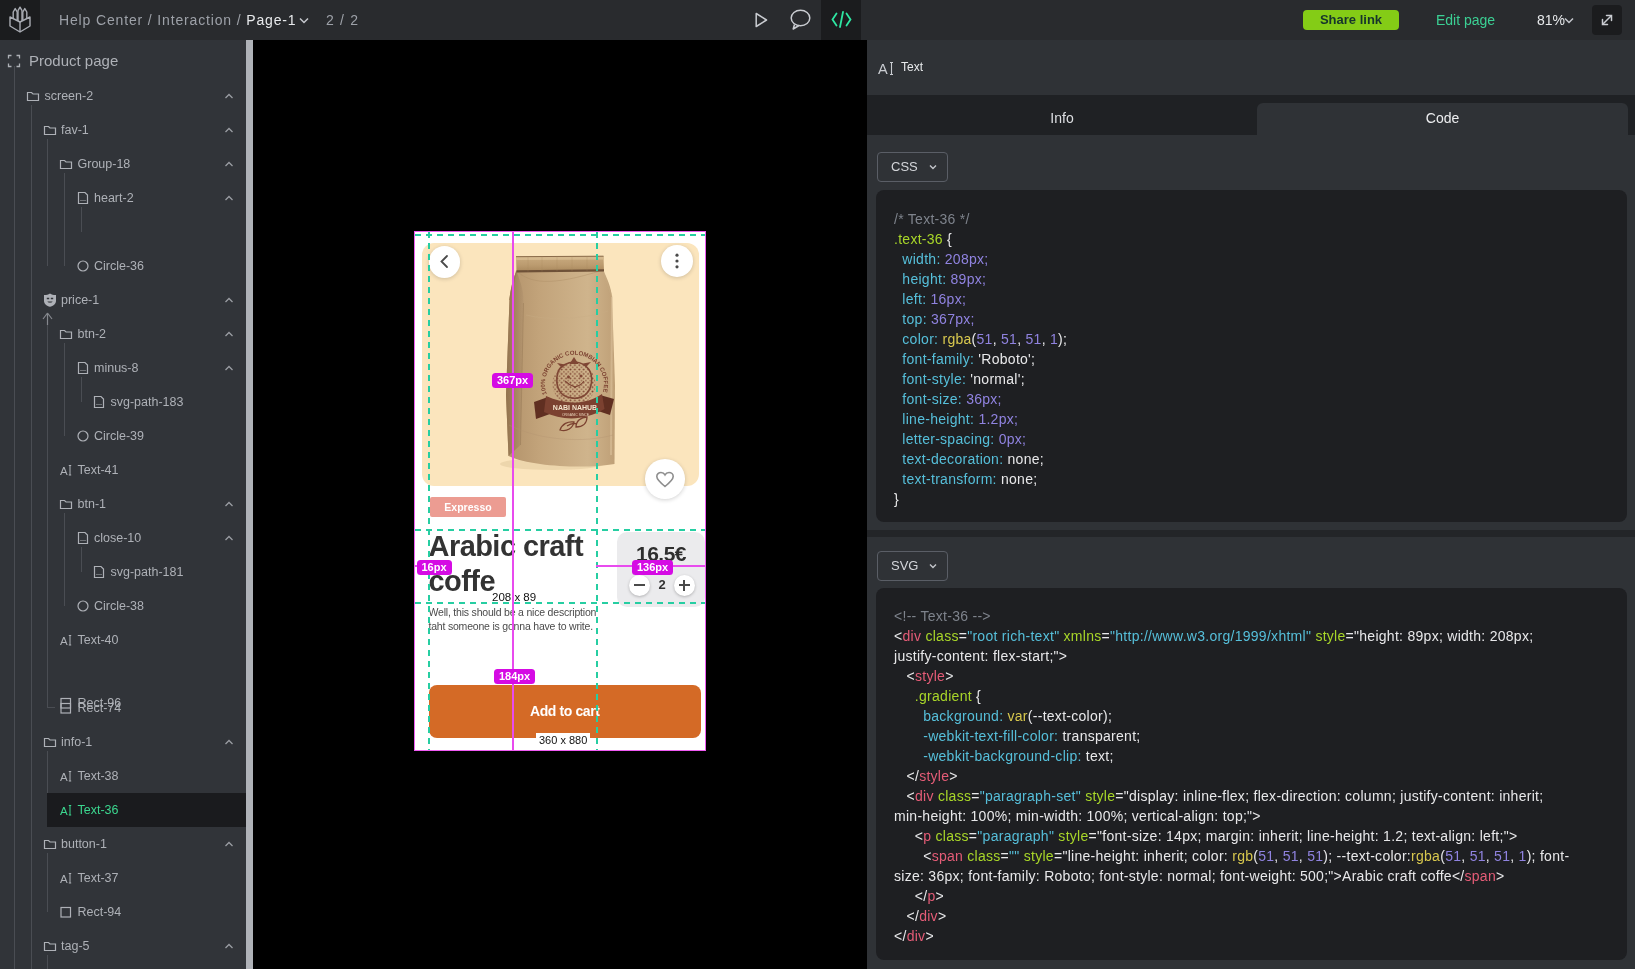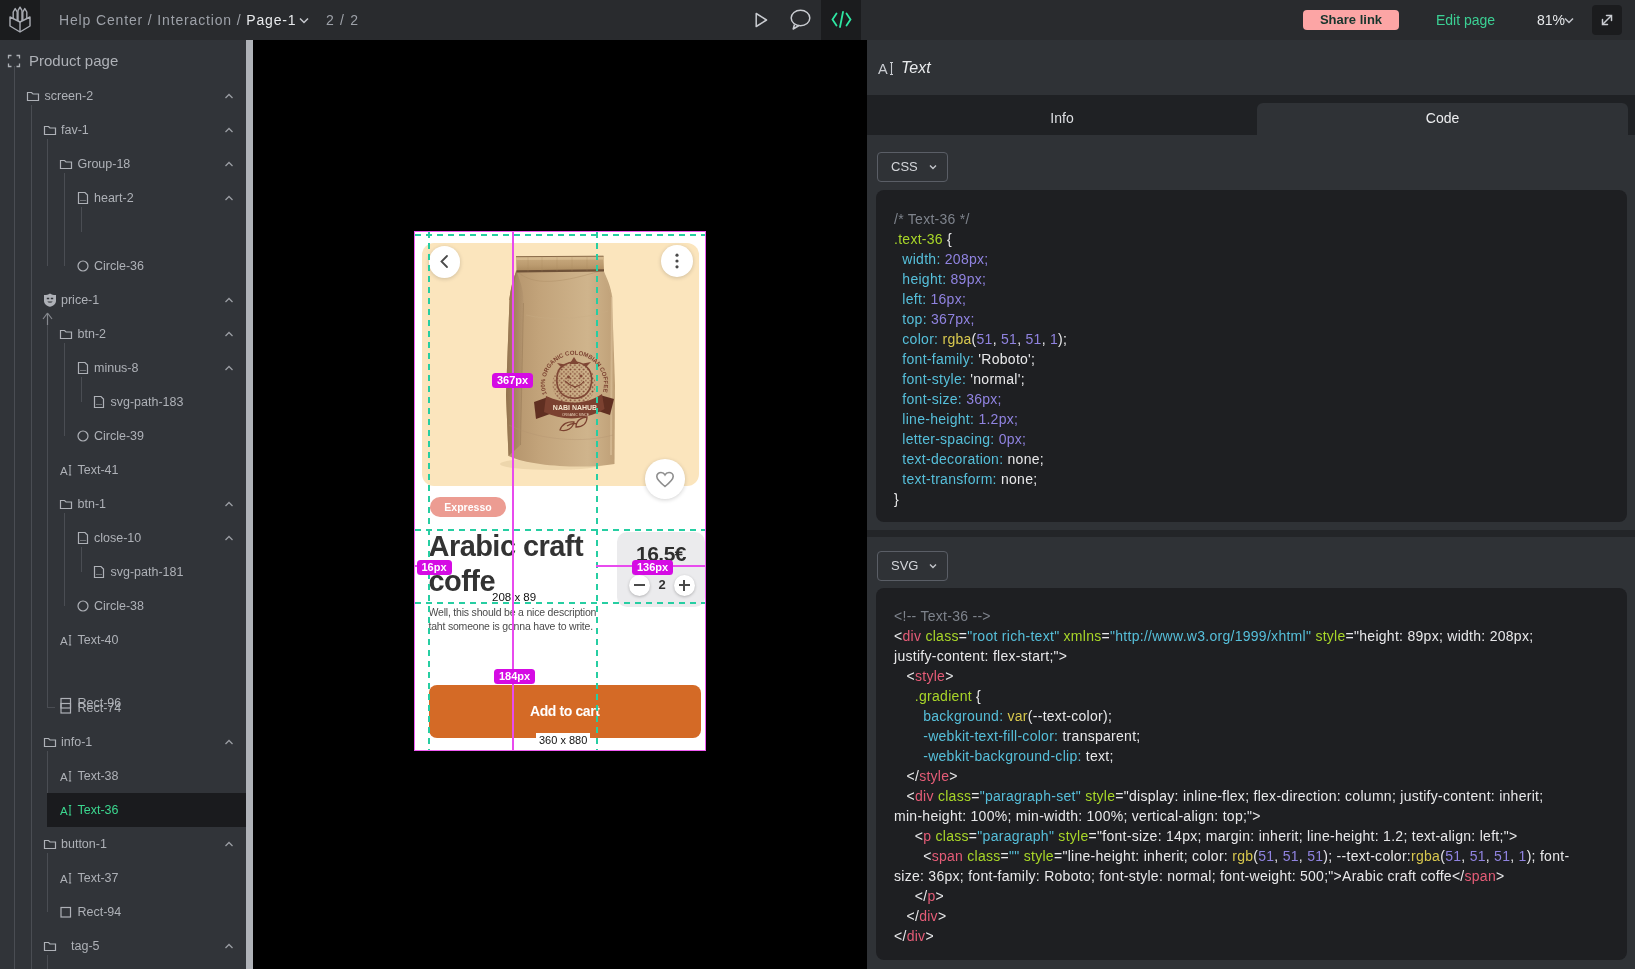--- a/index.html
+++ b/index.html
@@ -7,62 +7,62 @@
   .abs { position:absolute; }
   #app { position:relative; width:1635px; height:969px; }
 
   
   #topbar { position:absolute; left:0; top:0; width:1635px; height:40px; background:#292B2E; }
   #logoTile { position:absolute; left:0; top:0; width:40px; height:40px; background:#1B1C1E; }
   #crumb { position:absolute; left:59px; top:0; height:40px; line-height:40px; font-size:14px; letter-spacing:0.85px; color:#9DA1A8; }
   #crumb b { color:#E8EAEC; font-weight:normal; }
   #pagecount { position:absolute; left:326px; top:0; height:40px; line-height:40px; font-size:14px; letter-spacing:1.2px; color:#9DA1A8; }
   #codeTile { position:absolute; left:821px; top:0; width:40px; height:40px; background:#1B1C1E; }
-  #shareBtn { position:absolute; left:1303px; top:10px; width:96px; height:20px; background:#fca5a5; border-radius:4px; color:#16342C; font-size:13px; font-weight:bold; text-align:center; line-height:20px; }
+  #shareBtn { position:absolute; left:1303px; top:10px; width:96px; height:20px; background:#84cc16; border-radius:4px; color:#16342C; font-size:13px; font-weight:bold; text-align:center; line-height:20px; }
   #editPage { position:absolute; left:1436px; top:0; height:40px; line-height:40px; color:#3BD094; font-size:14px; }
   #zoomPct  { position:absolute; left:1537px; top:0; height:40px; line-height:40px; color:#E8EAEC; font-size:14px; }
   #expandTile { position:absolute; left:1592px; top:5px; width:30px; height:30px; background:#1B1C1E; border-radius:4px; }
 
   
   #sidebar { position:absolute; left:0; top:40px; width:246px; height:929px; background:#313439; overflow:hidden; }
   #splitter { position:absolute; left:246px; top:40px; width:7px; height:929px; background:#AFB2B8; }
   .trow { position:absolute; left:0; width:246px; height:34px; }
   .trow .lbl { position:absolute; top:0; height:34px; line-height:34px; font-size:12.5px; color:#AEB1B7; }
   .trow .ticon { position:absolute; top:10px; width:14px; height:14px; }
   .trow .chev { position:absolute; left:222px; top:10px; width:14px; height:14px; }
   .gline { position:absolute; width:1px; background:#4A4D53; }
 
   
   #canvas { position:absolute; left:253px; top:40px; width:614px; height:929px; background:#000; }
 
   
   #screen { position:absolute; left:415px; top:232px; width:290px; height:518px; background:#fff; outline:1.5px solid #EE5BF2; }
   #beige { position:absolute; left:7px; top:11px; width:277px; height:243px; border-radius:12px; background:#FBE5BD; }
   .wcirc { position:absolute; background:#fff; border-radius:50%; box-shadow:0 1px 4px rgba(0,0,0,0.18); }
-  #pill { position:absolute; left:15px; top:265px; width:76px; height:20px; border-radius:10px; background:#EC9C92; color:#fff; font-size:10.5px; font-weight:bold; text-align:center; line-height:20px; }
+  #pill { position:absolute; left:15px; top:265px; width:76px; height:20px; border-radius:2px; background:#EC9C92; color:#fff; font-size:10.5px; font-weight:bold; text-align:center; line-height:20px; }
   #ptitle { position:absolute; left:13.5px; top:297px; width:172px; font-size:29px; line-height:35px; font-weight:bold; color:#333; letter-spacing:-0.55px; }
   .mlabel { position:absolute; font-size:11.5px; color:#111; white-space:nowrap; }
   #pricebox { position:absolute; left:202px; top:299.5px; width:88px; height:75px; border-radius:10px; background:#EBEBED; }
   #priceval { position:absolute; left:202px; top:310px; width:88px; text-align:center; font-size:21px; font-weight:bold; color:#2E2E2E; letter-spacing:-0.5px; }
   .scirc { position:absolute; width:21px; height:21px; background:#fff; border-radius:50%; box-shadow:0 1px 3px rgba(0,0,0,0.25); }
   .scirc .hbar { position:absolute; left:5px; top:9.5px; width:11px; height:2px; background:#4A4A4A; }
   .scirc .vbar { position:absolute; left:9.5px; top:5px; width:2px; height:11px; background:#4A4A4A; }
   #qty { position:absolute; left:240px; top:345px; width:14px; text-align:center; font-size:13px; font-weight:bold; color:#333; }
   #pdesc { position:absolute; left:13.5px; top:372.5px; font-size:10.5px; letter-spacing:-0.2px; line-height:14px; color:#4B4B4B; }
   #atc { position:absolute; left:13.5px; top:453px; width:272.5px; height:53px; border-radius:8px; background:#D46A26; color:#fff; font-size:14px; letter-spacing:-0.4px; font-weight:bold; text-align:center; line-height:53px; }
   .dashv { position:absolute; top:0; width:2px; height:518px; background:repeating-linear-gradient(to bottom, #26CEA2 0 6px, transparent 6px 11px); }
   .dashh { position:absolute; left:0; width:290px; height:2px; background:repeating-linear-gradient(to right, #26CEA2 0 6px, transparent 6px 11px); }
   .magv { position:absolute; top:0; width:1.5px; height:518px; background:#E84BEE; }
   .magh { position:absolute; height:1.5px; background:#E84BEE; }
   .badge { position:absolute; height:15px; padding:0 5px; border-radius:3.5px; background:#D50BE4; color:#fff; font-size:11px; line-height:15px; font-weight:bold; }
 
   
   #rpanel { position:absolute; left:867px; top:40px; width:768px; height:929px; background:#2F3236; }
   #rphead { position:absolute; left:0; top:0; width:768px; height:55px; }
-  #rphead .t { position:absolute; left:34px; top:0; height:55px; line-height:55px; color:#E8EAEC; font-size:16px;font-style:italic; }
+  #rphead .t { position:absolute; left:34px; top:0; height:55px; line-height:55px; color:#E8EAEC; font-size:12px; }
   #tabs { position:absolute; left:0; top:55px; width:768px; height:40px; background:#1F2124; }
   #tabInfo { position:absolute; left:0; top:0; width:390px; height:40px; color:#DDDFE2; font-size:14px; text-align:center; line-height:47px; }
   #tabCode { position:absolute; left:390px; top:8px; width:371px; height:32px; background:#2F3236; border-radius:6px 6px 0 0; color:#EDEEF0; font-size:14px; text-align:center; line-height:30px; }
   .selbox { position:absolute; width:71px; height:30px; border:1px solid #5A5E66; border-radius:4px; color:#D4D6DA; font-size:13px; line-height:28px; padding-left:13px; }
   .selbox svg { position:absolute; right:9px; top:9px; }
   .codeblock { position:absolute; left:9px; width:751px; background:#1E1F22; border-radius:8px; font-size:14px; letter-spacing:0.28px; line-height:20px; color:#E8E8EA; white-space:pre; }
   .codeblock .in { padding:19px 0 0 18px; }
   #divider { position:absolute; left:0; top:490px; width:768px; height:7px; background:#232528; }
   .cg { color:#7E838C; }  
   .cl { color:#A8D629; }  
@@ -459,21 +459,21 @@
     <div class="trow" style="top:854.5px;">
       <svg class="ticon" style="left:59px;" viewBox="0 0 14 14">
           <rect x="2" y="2.5" width="9.5" height="9.5" fill="none" stroke="#AEB1B7" stroke-width="1.2"></rect>
         </svg>
       <div class="lbl" style="left:77.5px;">Rect-94</div>
     </div>
     <div class="trow" style="top:888.5px;">
       <svg class="ticon icf" style="left:42.5px;" viewBox="0 0 14 14">
           <path d="M1.5 3.5 H5.5 L7 5 H12.5 V11.5 H1.5 Z" fill="none" stroke="#AEB1B7" stroke-width="1.2"></path>
         </svg>
-      <div class="lbl" style="left:61px;margin-left:10px;">tag-5</div>
+      <div class="lbl" style="left:61px;">tag-5</div>
       <svg class="chev" viewBox="0 0 14 14">
           <polyline points="3.5,9 7,5.5 10.5,9" fill="none" stroke="#9A9DA3" stroke-width="1.3"></polyline>
         </svg>
     </div>
   </div>
   <div id="splitter"></div>
 
   <div id="rpanel">
     <div id="rphead">
       <svg class="abs" style="left:11px; top:20px;" width="17" height="17" viewBox="0 0 17 17">

